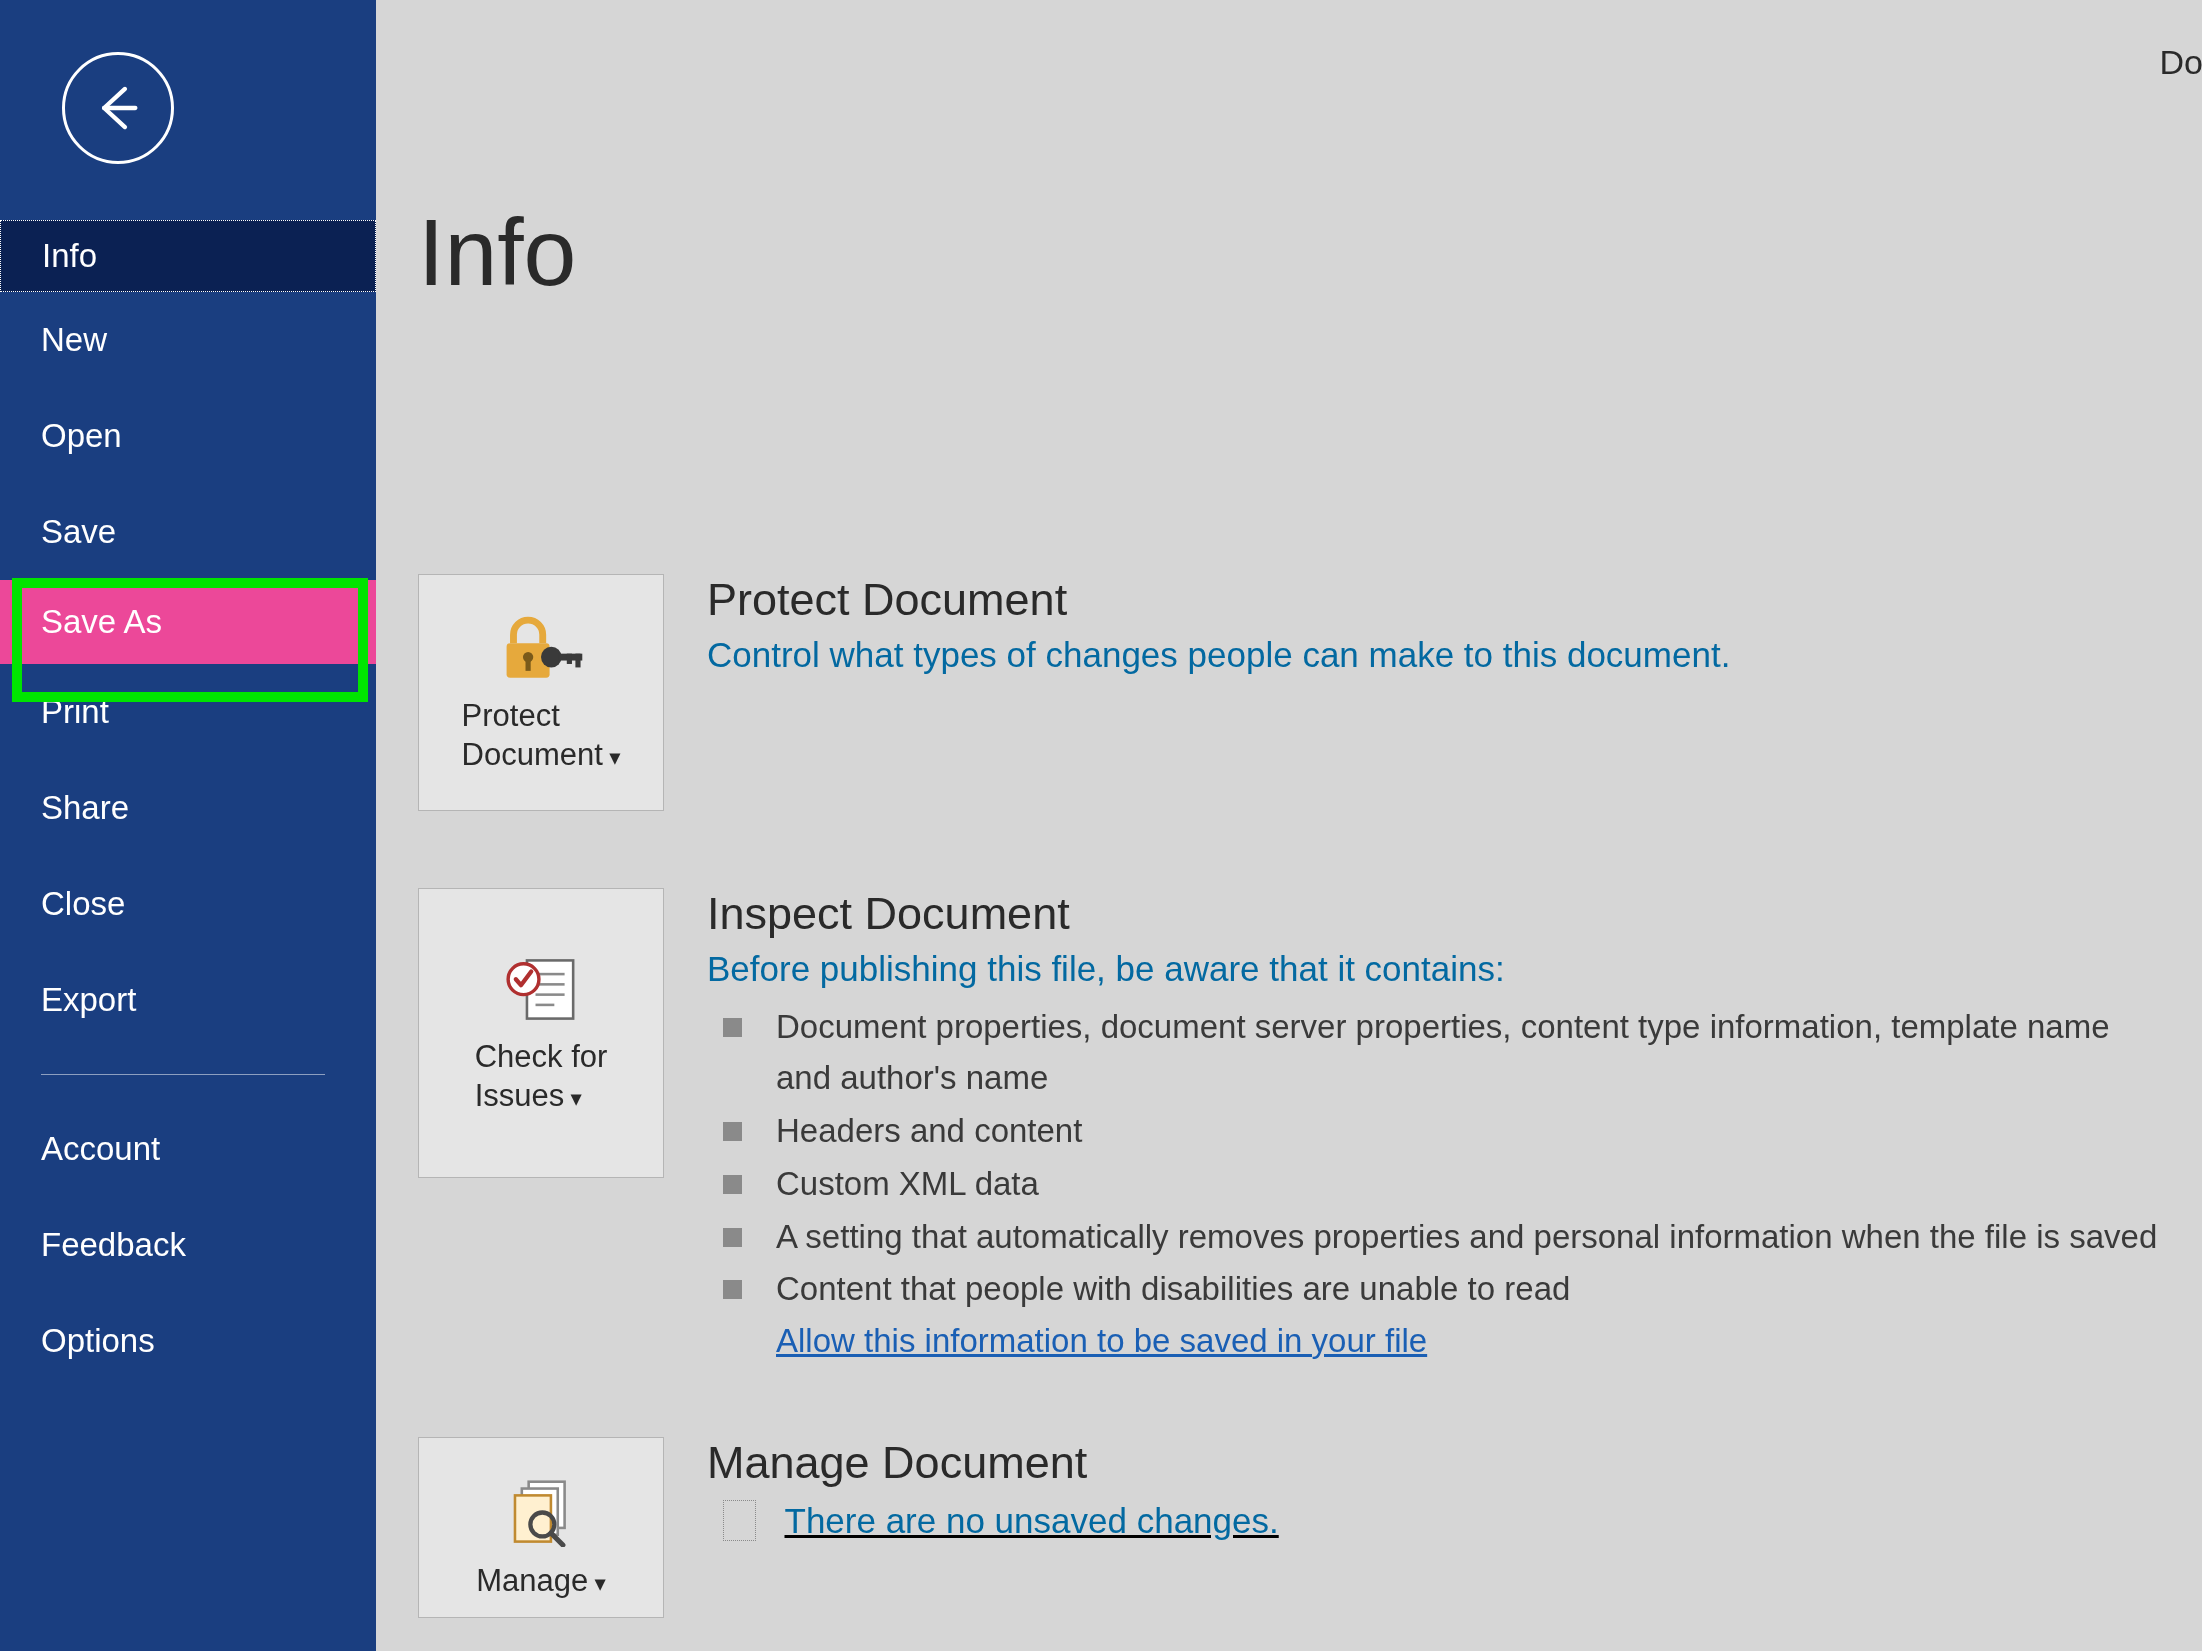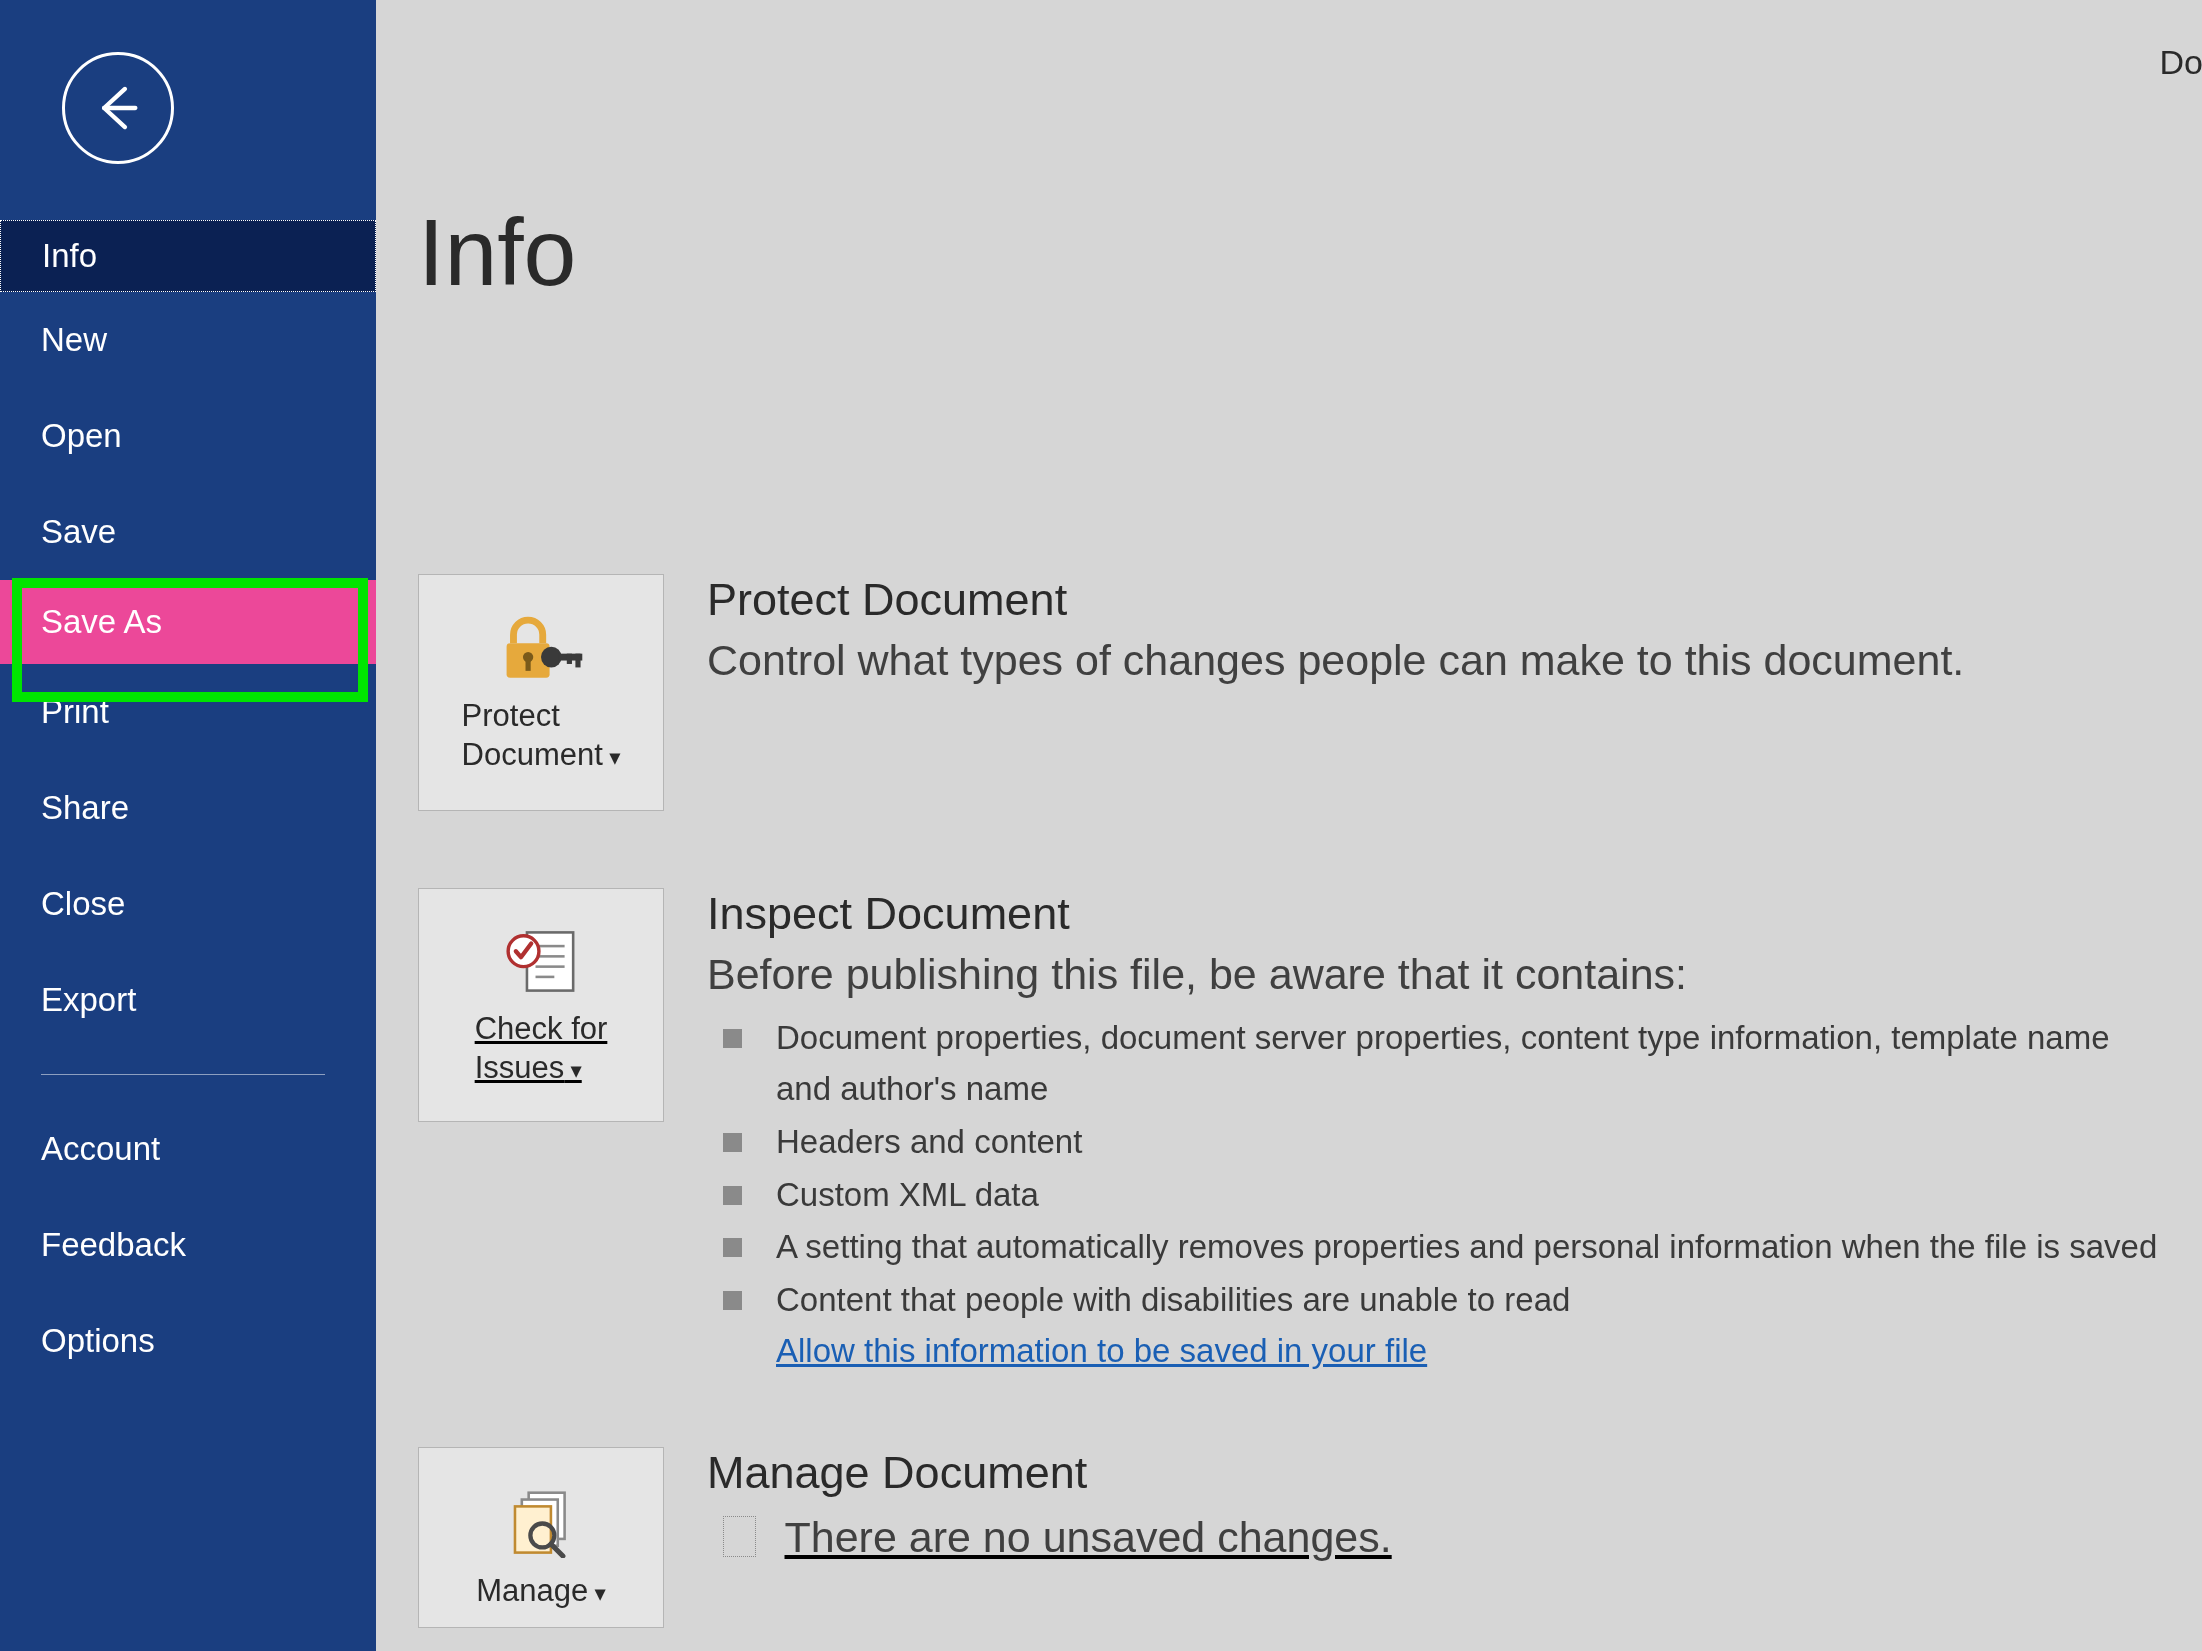--- a/index.html
+++ b/index.html
@@ -137,22 +137,22 @@
   margin-left: 43px;
   padding-right: 34px;
 }
 .section-heading {
   font-size: 45px;
   color: #2a2a2a;
   font-weight: 400;
   margin-bottom: 5.2px;
 }
 .section-desc {
-  font-size: 43px;
-  color: #404040;
+  font-size: 35px;
+  color: #0369a1;
   line-height: 1.35;
 }
 .bullet-list {
   list-style: none;
   margin-top: 8.6px;
 }
 .bullet-list li {
   position: relative;
   padding-left: 69px;
   font-size: 33px;
@@ -269,21 +269,21 @@
       <div class="btn-label" style="white-space:pre-line;">Protect
 Document</div>
     </div>
     <div class="section-text">
       <h2 class="section-heading">Protect Document</h2>
       <p class="section-desc">Control what types of changes people can make to this document.</p>
     </div>
   </div>
 
   <div class="section" style="margin-top:77px;">
-    <div class="section-button" style="height:234px;text-decoration:underline;">
+    <div class="section-button" style="height:290px;">
       <div class="icon-wrap">
         <svg width="77" height="69" viewBox="0 0 90 80">
           <rect x="28" y="6" width="54" height="68" fill="#ffffff" stroke="#6a6a6a" stroke-width="3"></rect>
           <line x1="38" y1="22" x2="72" y2="22" stroke="#8a8a8a" stroke-width="3"></line>
           <line x1="38" y1="34" x2="72" y2="34" stroke="#8a8a8a" stroke-width="3"></line>
           <line x1="38" y1="46" x2="72" y2="46" stroke="#8a8a8a" stroke-width="3"></line>
           <line x1="38" y1="58" x2="60" y2="58" stroke="#8a8a8a" stroke-width="3"></line>
           <circle cx="24" cy="28" r="18" fill="#ffffff" stroke="#b03030" stroke-width="4"></circle>
           <path d="M15 28 l6 7 l12 -16" stroke="#b03030" stroke-width="5" fill="none" stroke-linecap="round" stroke-linejoin="round"></path>
         </svg>

